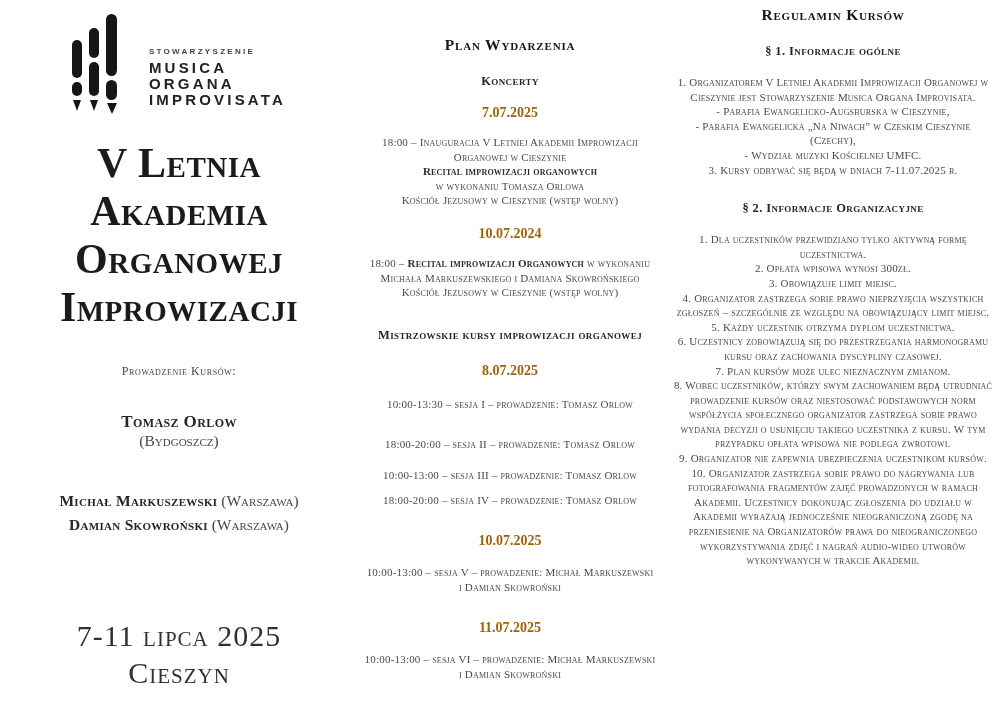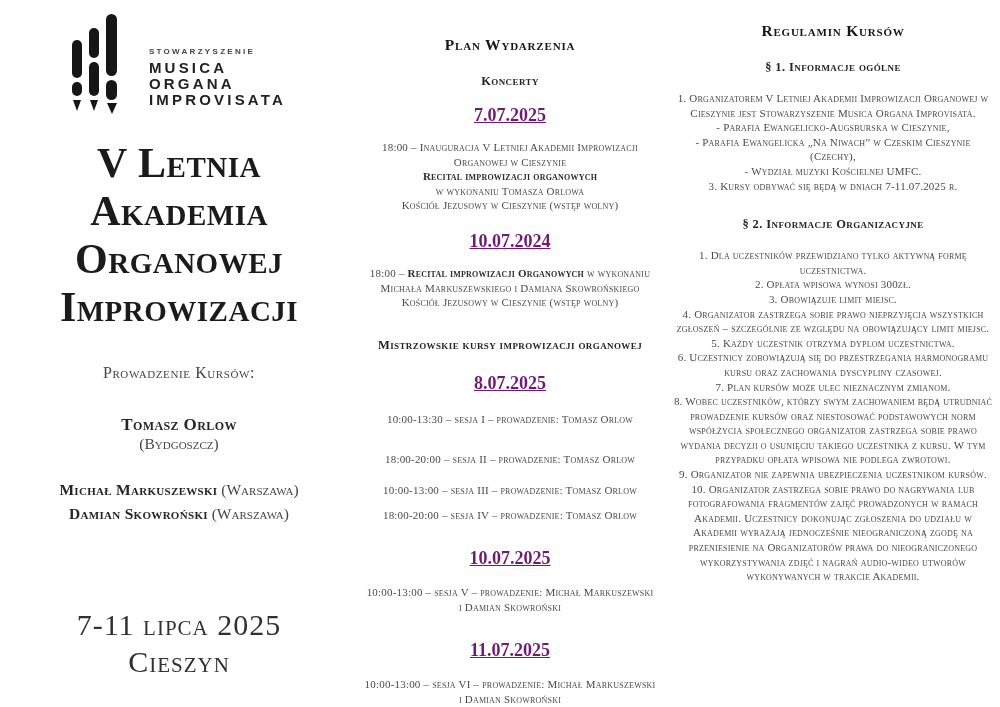--- a/index.html
+++ b/index.html
@@ -5,46 +5,46 @@
   * { margin:0; padding:0; box-sizing:border-box; }
   html,body { background:#ffffff; }
   .page {
     position:relative; width:1000px; height:707px; background:#ffffff;
     font-family:"Liberation Serif", serif; font-variant:small-caps;
     color:#4a4a4a; display:flex; overflow:hidden;
   }
   .col { text-align:center; }
   .col-left  { width:358px; padding-top:14px; }
   .col-mid   { width:304px; padding-top:36px; }
-  .col-right { width:322px; padding-top:22px; margin-left:10px; }
+  .col-right { width:322px; padding-top:6px; margin-left:10px; }
 
   
   .logo { display:flex; justify-content:center; align-items:center; gap:19px; }
   .logo svg { display:block; }
   .pipe { fill:#161616; }
   .logo-text { text-align:left; font-family:"Liberation Sans", sans-serif; font-variant:normal; color:#222; padding-top:26px; }
   .logo-org  { font-size:8px; font-weight:700; letter-spacing:2.3px; color:#444; margin-bottom:4px; }
   .logo-word { font-size:15px; font-weight:700; letter-spacing:3.2px; line-height:16px; }
 
   .title { margin-top:25px; font-size:42px; line-height:48px; font-weight:700; color:#1b1b1b; letter-spacing:.5px; }
 
-  .lect-label { margin-top:33px; font-size:16px; letter-spacing:.6px; color:#454545; }
+  .lect-label { margin-top:33px; font-size:12px; letter-spacing:.6px; color:#454545; }
   .lect-main  { margin-top:33px; }
   .lect-name  { font-size:17px; font-weight:700; color:#262626; letter-spacing:.4px; }
   .lect-city  { font-size:15.5px; color:#454545; }
-  .lect-rows  { margin-top:25px; }
+  .lect-rows  { margin-top:39px; }
   .lect-row   { font-size:15.5px; line-height:24px; color:#454545; }
   .lect-row b { font-weight:700; color:#262626; letter-spacing:.3px; }
 
   .dates { margin-top:80px; font-size:30px; line-height:37px; color:#313131; letter-spacing:1px; }
 
   
   .big-head  { font-size:15.5px; font-weight:700; color:#161616; letter-spacing:.8px; }
   .sub-head  { font-size:12.5px; font-weight:700; color:#252525; letter-spacing:.4px; }
-  .date-head { font-size:18px; font-weight:700; color:#701a75;text-decoration:underline; }
+  .date-head { font-size:14px; font-weight:700; color:#a16207; }
   .bline { font-size:11px; line-height:14.6px; letter-spacing:.2px; }
   .bline b, b.binline { font-weight:700; color:#2d2d2d; }
 
   .mt10{margin-top:10px;} .mt14{margin-top:14px;} .mt16{margin-top:16px;}
   .mt18{margin-top:18px;} .mt20{margin-top:20px;} .mt24{margin-top:24px;}
   .mt26{margin-top:26px;} .mt28{margin-top:28px;}
 
   .rule-item { font-size:11px; line-height:14.6px; letter-spacing:.2px; }
 </style>
 </head>

